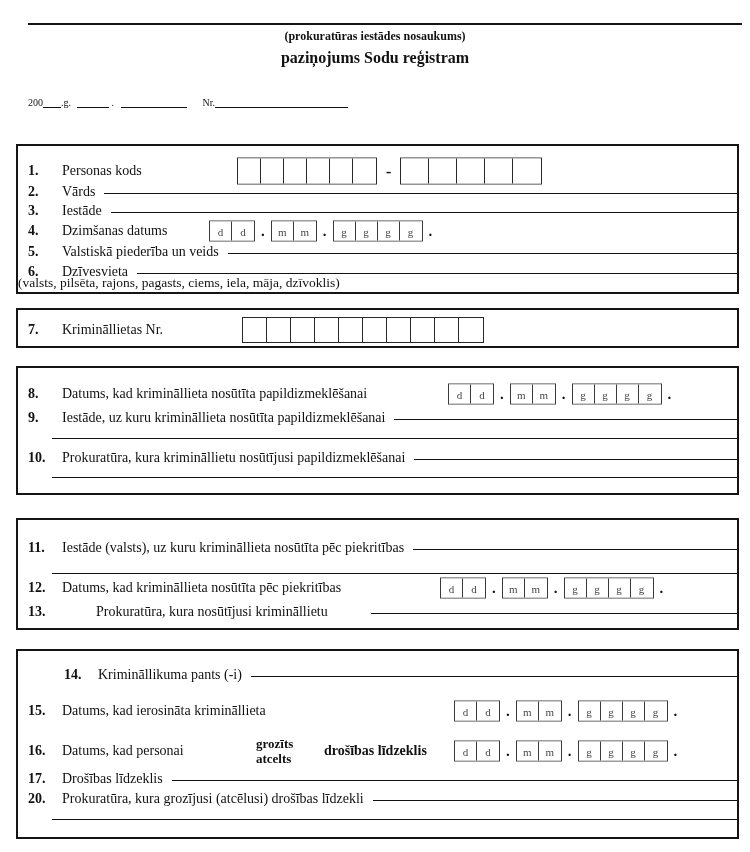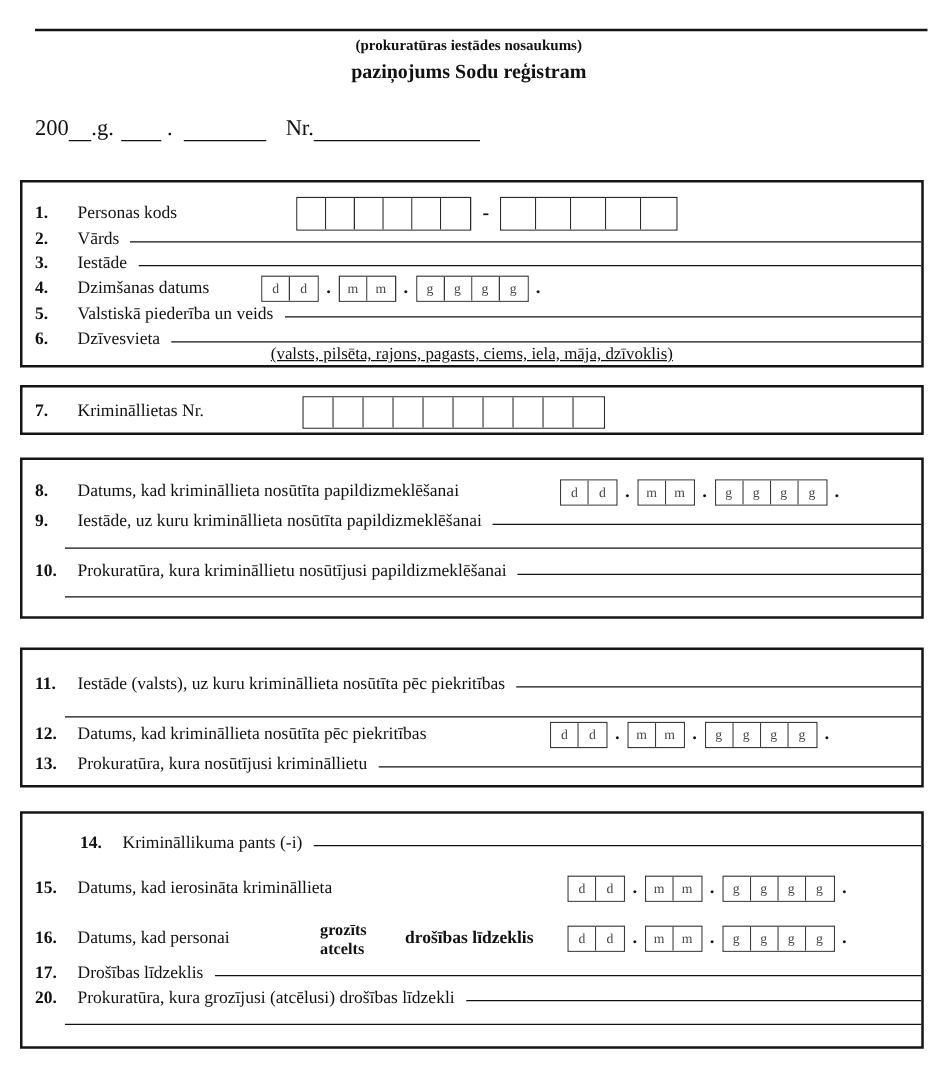--- a/index.html
+++ b/index.html
@@ -10,21 +10,21 @@
     color:#111;
     position:relative;
     overflow:hidden;
   }
   .page{position:absolute;inset:0;}
 
   
   .top-rule{position:absolute;left:28px;top:23px;width:714px;border-top:2.5px solid #151515;height:0;}
   .org-caption{position:absolute;top:29px;left:0;width:100%;text-align:center;font-weight:bold;font-size:12px;}
   .doc-title{position:absolute;top:49px;left:0;width:100%;text-align:center;font-weight:bold;font-size:16px;}
-  .date-line{position:absolute;top:92px;left:28px;font-size:18px;display:flex;align-items:flex-end;white-space:pre;}
+  .date-line{position:absolute;top:92px;left:28px;font-size:10px;display:flex;align-items:flex-end;white-space:pre;}
   .blank{display:inline-block;border-bottom:1.4px solid #111;height:15px;}
   .b-year{width:18px;}
   .b-day{width:32px;margin-left:6px;}
   .b-month{width:66px;margin-left:4px;}
   .b-nr{width:133px;}
 
   
   .fbox{position:absolute;left:16px;width:723px;border:2px solid #151515;box-sizing:border-box;background:#fff;}
   #box1{top:144px;height:150px;}
   #box2{top:308px;height:40px;}
@@ -51,21 +51,21 @@
   
   .dw{position:absolute;top:50%;transform:translateY(-50%);display:flex;align-items:center;}
   .dwg{display:flex;border:1.3px solid #3a3a3a;}
   .dwc{width:22px;height:19px;box-sizing:border-box;border-right:1px solid #3a3a3a;
        display:flex;align-items:center;justify-content:center;
        font-size:11px;color:#474747;background:#fff;}
   .dwc:last-child{border-right:none;}
   .dot{font-weight:bold;font-size:15px;margin:0 6px;}
 
   
-  .addr-caption{position:absolute;top:129px;left:0;width:100%;text-align:center;font-size:13.5px;text-decoration:underline;}
+  .addr-caption{position:absolute;top:129px;left:0;width:100%;font-size:13.5px;}
   .addr-line{position:absolute;top:146px;left:505px;right:0;border-top:1.4px solid #111;height:0;}
 
   
   .opt-stack{position:absolute;left:238px;top:50%;transform:translateY(-50%);
              font-weight:bold;font-size:13px;line-height:15px;}
   .lbl2{position:absolute;left:306px;top:50%;transform:translateY(-50%);
         font-weight:bold;font-size:14px;white-space:nowrap;}
 </style>
 </head>
 <body>
@@ -241,21 +241,21 @@
         <span class="dot">.</span>
         <span class="dwg">
             <span class="dwc">g</span>
             <span class="dwc">g</span>
             <span class="dwc">g</span>
             <span class="dwc">g</span>
           </span>
         <span class="dot">.</span>
       </span>
     </div>
-    <div class="frow" style="top:82px;">
+    <div class="frow" style="top:82px;gap:34px;">
       <span class="num">13.</span>
       <span class="lbl">Prokuratūra, kura nosūtījusi krimināllietu</span>
       <span class="fl"></span>
     </div>
   </div>
 
   <div class="fbox" id="box5">
     <div class="frow" style="top:14px;margin-left:36px;">
       <span class="num">14.</span>
       <span class="lbl">Krimināllikuma pants (-i)</span>

